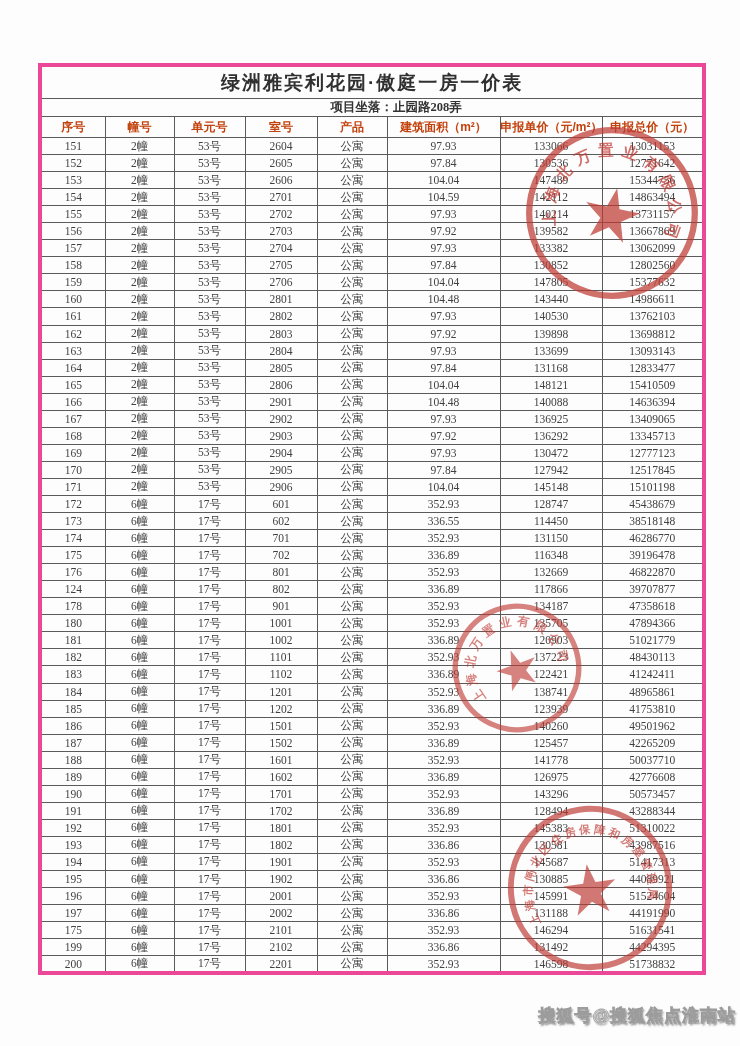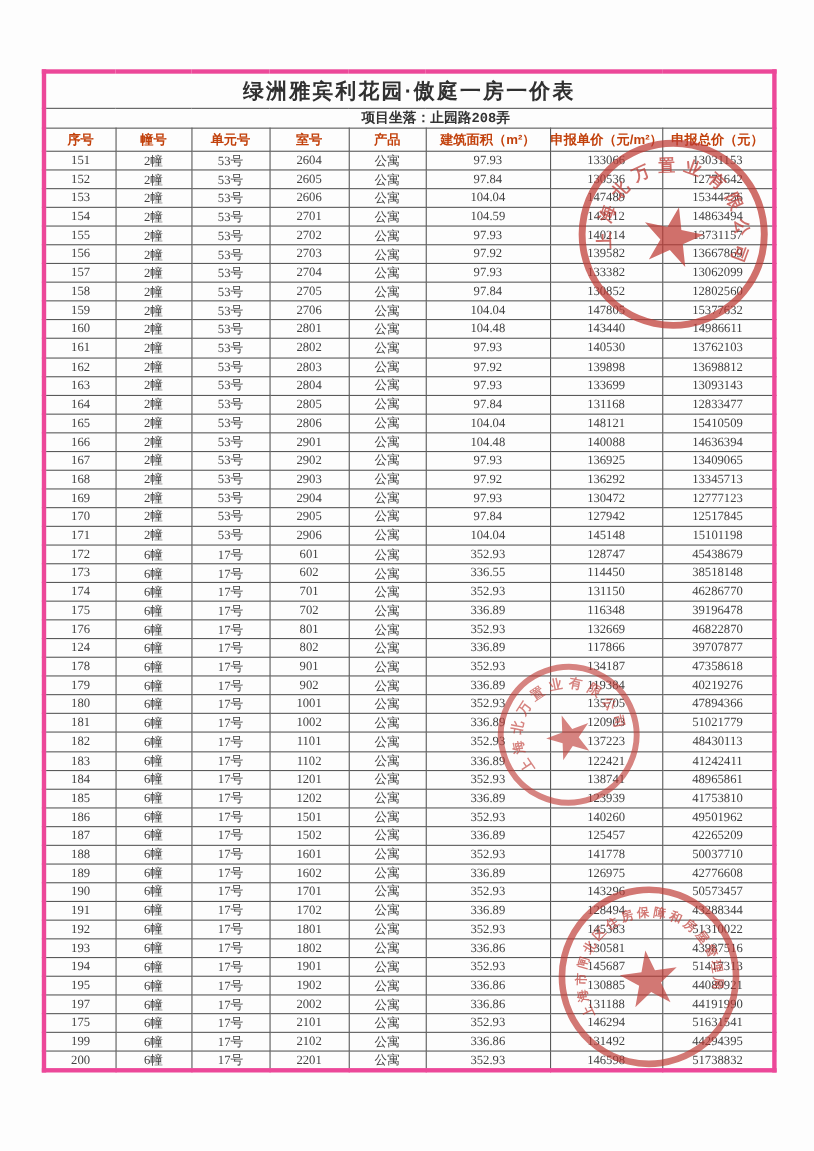--- a/index.html
+++ b/index.html
@@ -16,21 +16,21 @@
   table.price th, table.price td{
     border:1px solid #5a5a5a; text-align:center; vertical-align:middle;
     padding:0; overflow:hidden; white-space:nowrap; color:#3c3c3c;
   }
   tr.title-row td{
     height:31px; font-size:19px; font-weight:bold; letter-spacing:2px;
     color:#303030; font-family:"Liberation Sans","DejaVu Sans",sans-serif;
   }
   tr.subtitle-row td{
     height:16px; font-size:12.5px; font-weight:bold; color:#333;
-    font-family:Liberation Mono, monospace;
+    font-family:Liberation Serif, serif;
     padding-left:48px;
   }
   tr.header-row th{
     height:20px; font-size:12px; font-weight:bold; color:#c2410c;
     font-family:"Liberation Sans","DejaVu Sans",sans-serif;
   }
   tbody.data tr{height:17.05px;}
   tbody.data td{font-size:11.5px; color:#414141;}
   .stamp{position:absolute; pointer-events:none;}
   .stamp text{
@@ -353,30 +353,20 @@
           <td>178</td>
           <td>6幢</td>
           <td>17号</td>
           <td>901</td>
           <td>公寓</td>
           <td>352.93</td>
           <td>134187</td>
           <td>47358618</td>
         </tr>
         <tr>
-          <td>179</td>
-          <td>6幢</td>
-          <td>17号</td>
-          <td>902</td>
-          <td>公寓</td>
-          <td>336.89</td>
-          <td>119384</td>
-          <td>40219276</td>
-        </tr>
-        <tr>
           <td>180</td>
           <td>6幢</td>
           <td>17号</td>
           <td>1001</td>
           <td>公寓</td>
           <td>352.93</td>
           <td>135705</td>
           <td>47894366</td>
         </tr>
         <tr>
@@ -521,20 +511,30 @@
         </tr>
         <tr>
           <td>195</td>
           <td>6幢</td>
           <td>17号</td>
           <td>1902</td>
           <td>公寓</td>
           <td>336.86</td>
           <td>130885</td>
           <td>44089921</td>
+        </tr>
+        <tr>
+          <td>196</td>
+          <td>6幢</td>
+          <td>17号</td>
+          <td>2001</td>
+          <td>公寓</td>
+          <td>352.93</td>
+          <td>145991</td>
+          <td>51524604</td>
         </tr>
         <tr>
           <td>197</td>
           <td>6幢</td>
           <td>17号</td>
           <td>2002</td>
           <td>公寓</td>
           <td>336.86</td>
           <td>131188</td>
           <td>44191990</td>
@@ -598,14 +598,15 @@
     <defs>
         <path id="arc3" d="M 38 132 A 68 68 0 1 1 162 132" fill="none"></path>
       </defs>
     <circle cx="100" cy="100" r="92" fill="none" stroke="#bf3a34" stroke-width="7"></circle>
     <polygon fill="#bf3a34" points="100,72 107.2,94.1 130.4,94.1 111.6,107.8 118.8,129.9 100,116.2 81.2,129.9 88.4,107.8 69.6,94.1 92.8,94.1"></polygon>
     <text font-size="13" fill="#bf3a34" letter-spacing="3.5">
       <textPath href="#arc3">上海市闸北区住房保障和房屋管理局</textPath>
     </text>
   </svg>
 
+  <div class="watermark">搜狐号@搜狐焦点淮南站</div>
 
 </div>
 
 </body></html>

